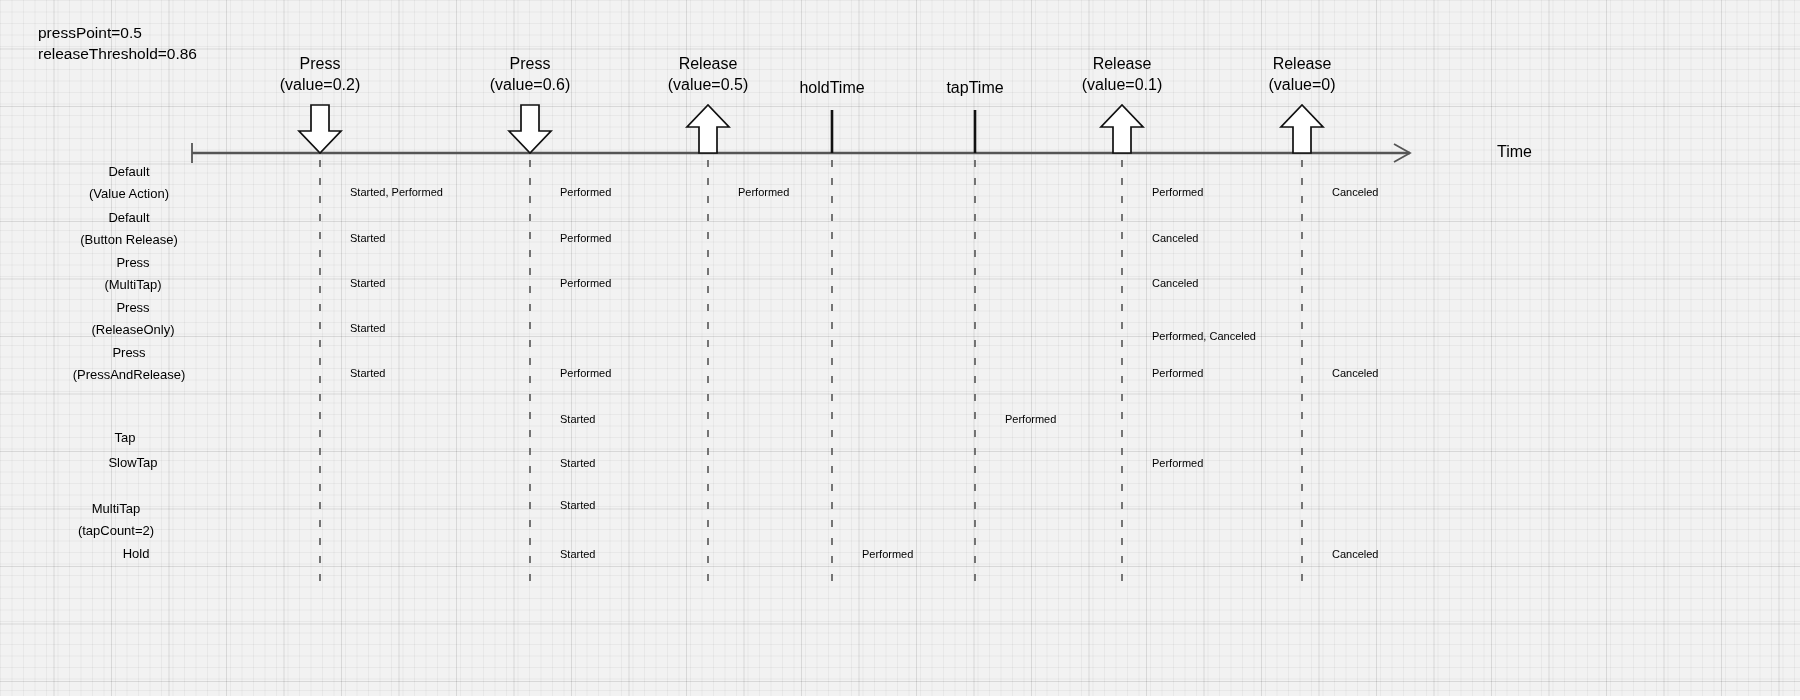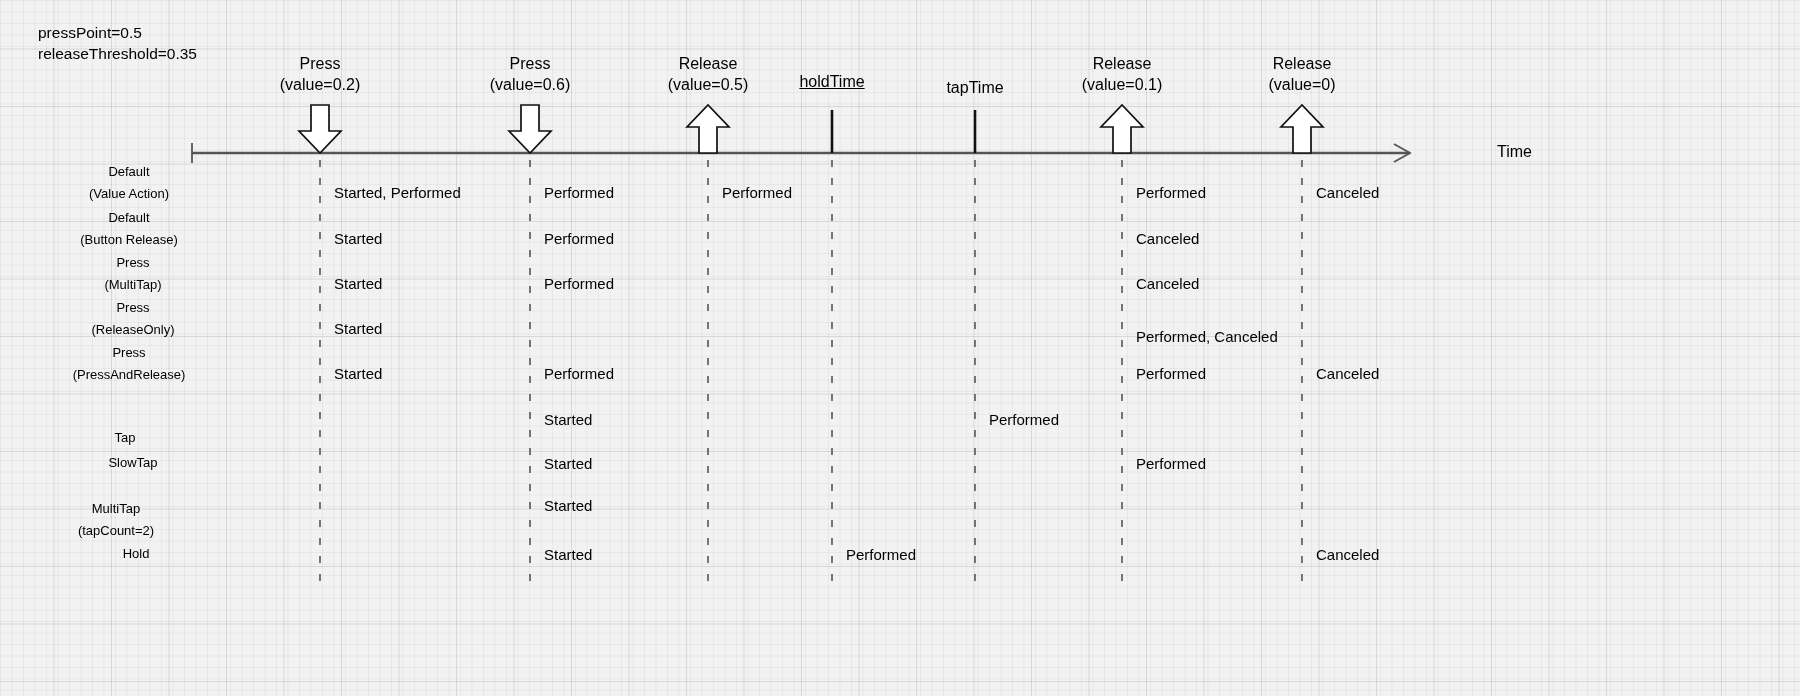--- a/index.html
+++ b/index.html
@@ -52,23 +52,24 @@
   .row-label {
     font-size: 13px;
     line-height: 22px;
     text-align: center;
     white-space: nowrap;
     transform: translate(-50%, -50%);
   }
   .row-label .l2 { display: block; }
 
   .cell-text {
-    font-size: 15px;
+    font-size: 11px;
     white-space: nowrap;
     transform: translateY(-50%);
+    margin-left: 16px;
   }
 
   .time-axis-label {
     font-size: 16px;
     white-space: nowrap;
     transform: translateY(-50%);
   }
 </style>
 </head>
 <body>
@@ -90,28 +91,28 @@
       <line x1="975" y1="110" x2="975" y2="153" stroke="#111111" stroke-width="2.6"></line>
       <line x1="975" y1="160" x2="975" y2="582" stroke="#555555" stroke-width="1.6" stroke-dasharray="7 11"></line>
       <polygon points="1113,153 1131,153 1131,127 1143,127 1122,105 1101,127 1113,127" fill="#ffffff" stroke="#111111" stroke-width="1.7" stroke-linejoin="miter"></polygon>
       <line x1="1122" y1="160" x2="1122" y2="582" stroke="#555555" stroke-width="1.6" stroke-dasharray="7 11"></line>
       <polygon points="1293,153 1311,153 1311,127 1323,127 1302,105 1281,127 1293,127" fill="#ffffff" stroke="#111111" stroke-width="1.7" stroke-linejoin="miter"></polygon>
       <line x1="1302" y1="160" x2="1302" y2="582" stroke="#555555" stroke-width="1.6" stroke-dasharray="7 11"></line>
     </svg>
 
   <div class="abs legend-box">
     <div>pressPoint=0.5</div>
-    <div>releaseThreshold=0.35</div>
+    <div>releaseThreshold=0.86</div>
   </div>
 
   <div id="event-labels">
       <div class="abs event-label" style="left: 320px; top: 53px;"><span>Press</span><span class="l2">(value=0.2)</span></div>
       <div class="abs event-label" style="left: 530px; top: 53px;"><span>Press</span><span class="l2">(value=0.6)</span></div>
       <div class="abs event-label" style="left: 708px; top: 53px;"><span>Release</span><span class="l2">(value=0.5)</span></div>
-      <div class="abs event-label" style="left: 832px; top: 71px; text-decoration: underline;"><span>holdTime</span></div>
+      <div class="abs event-label" style="left: 832px; top: 77px;"><span>holdTime</span></div>
       <div class="abs event-label" style="left: 975px; top: 77px;"><span>tapTime</span></div>
       <div class="abs event-label" style="left: 1122px; top: 53px;"><span>Release</span><span class="l2">(value=0.1)</span></div>
       <div class="abs event-label" style="left: 1302px; top: 53px;"><span>Release</span><span class="l2">(value=0)</span></div>
     </div>
   <div id="row-labels">
       <div class="abs row-label" style="left: 129px; top: 183px;"><span>Default</span><span class="l2">(Value Action)</span></div>
       <div class="abs row-label" style="left: 129px; top: 229px;"><span>Default</span><span class="l2">(Button Release)</span></div>
       <div class="abs row-label" style="left: 133px; top: 274px;"><span>Press</span><span class="l2">(MultiTap)</span></div>
       <div class="abs row-label" style="left: 133px; top: 319px;"><span>Press</span><span class="l2">(ReleaseOnly)</span></div>
       <div class="abs row-label" style="left: 129px; top: 364px;"><span>Press</span><span class="l2">(PressAndRelease)</span></div>

